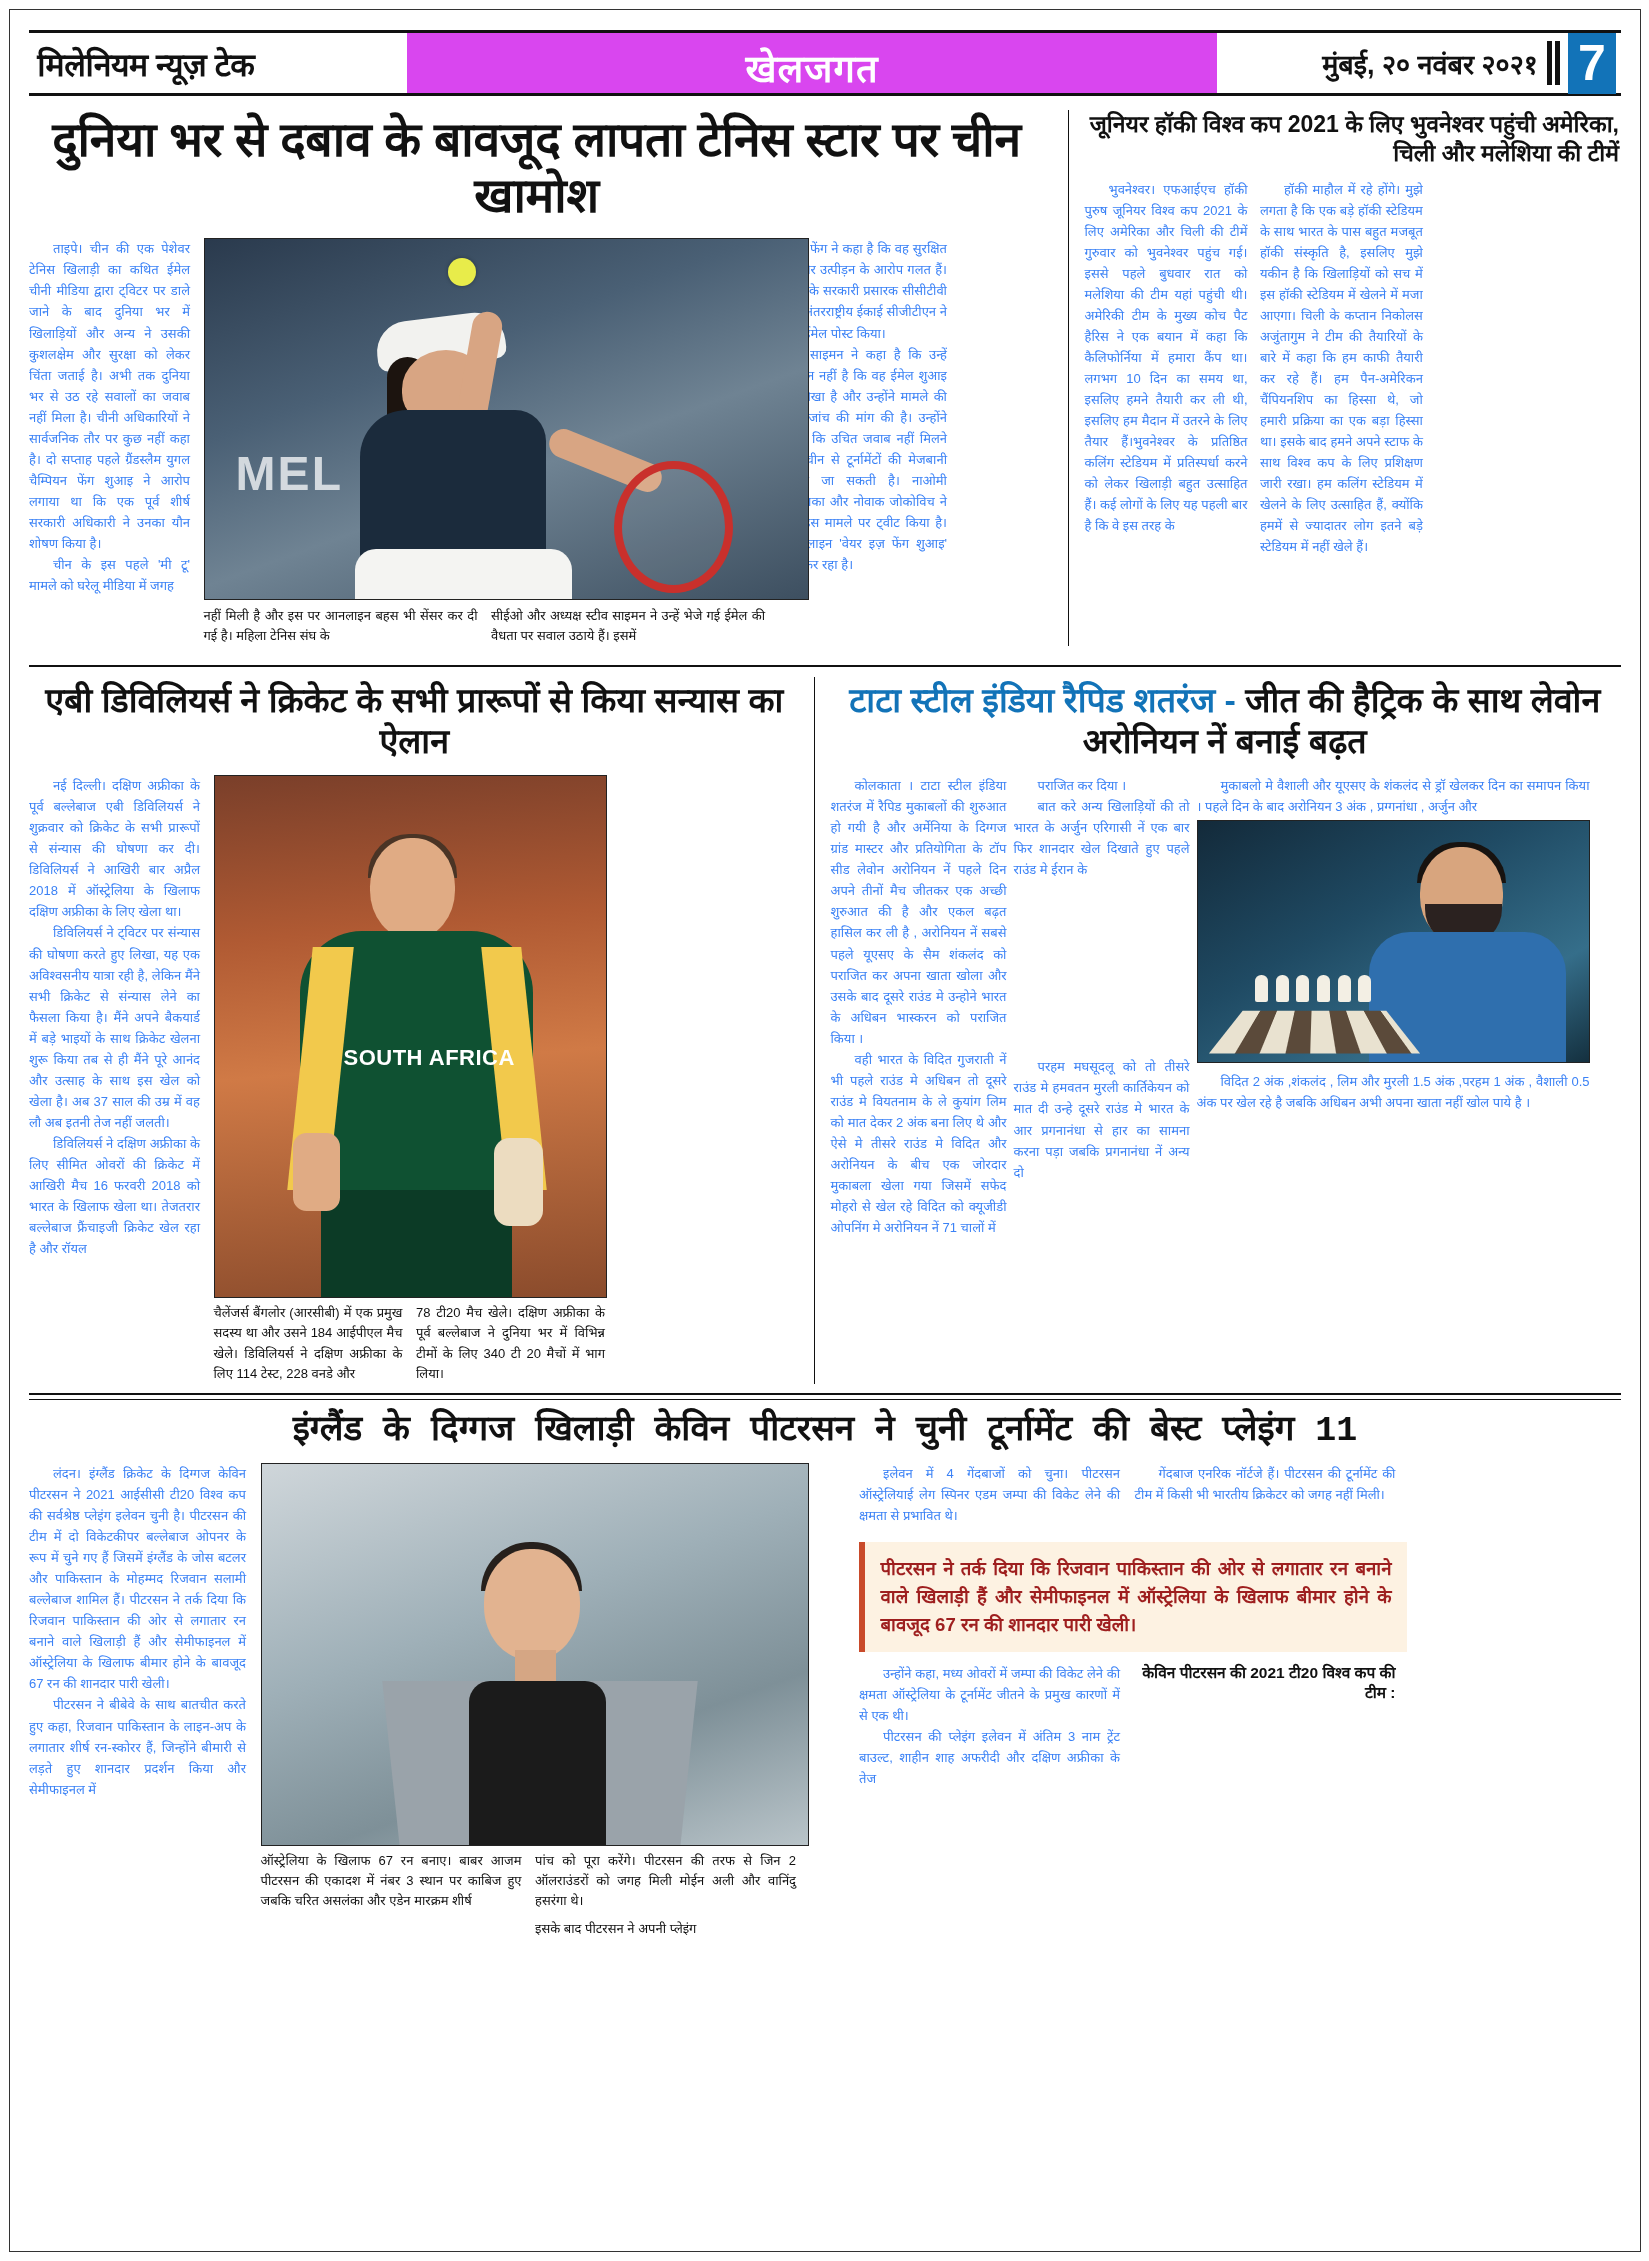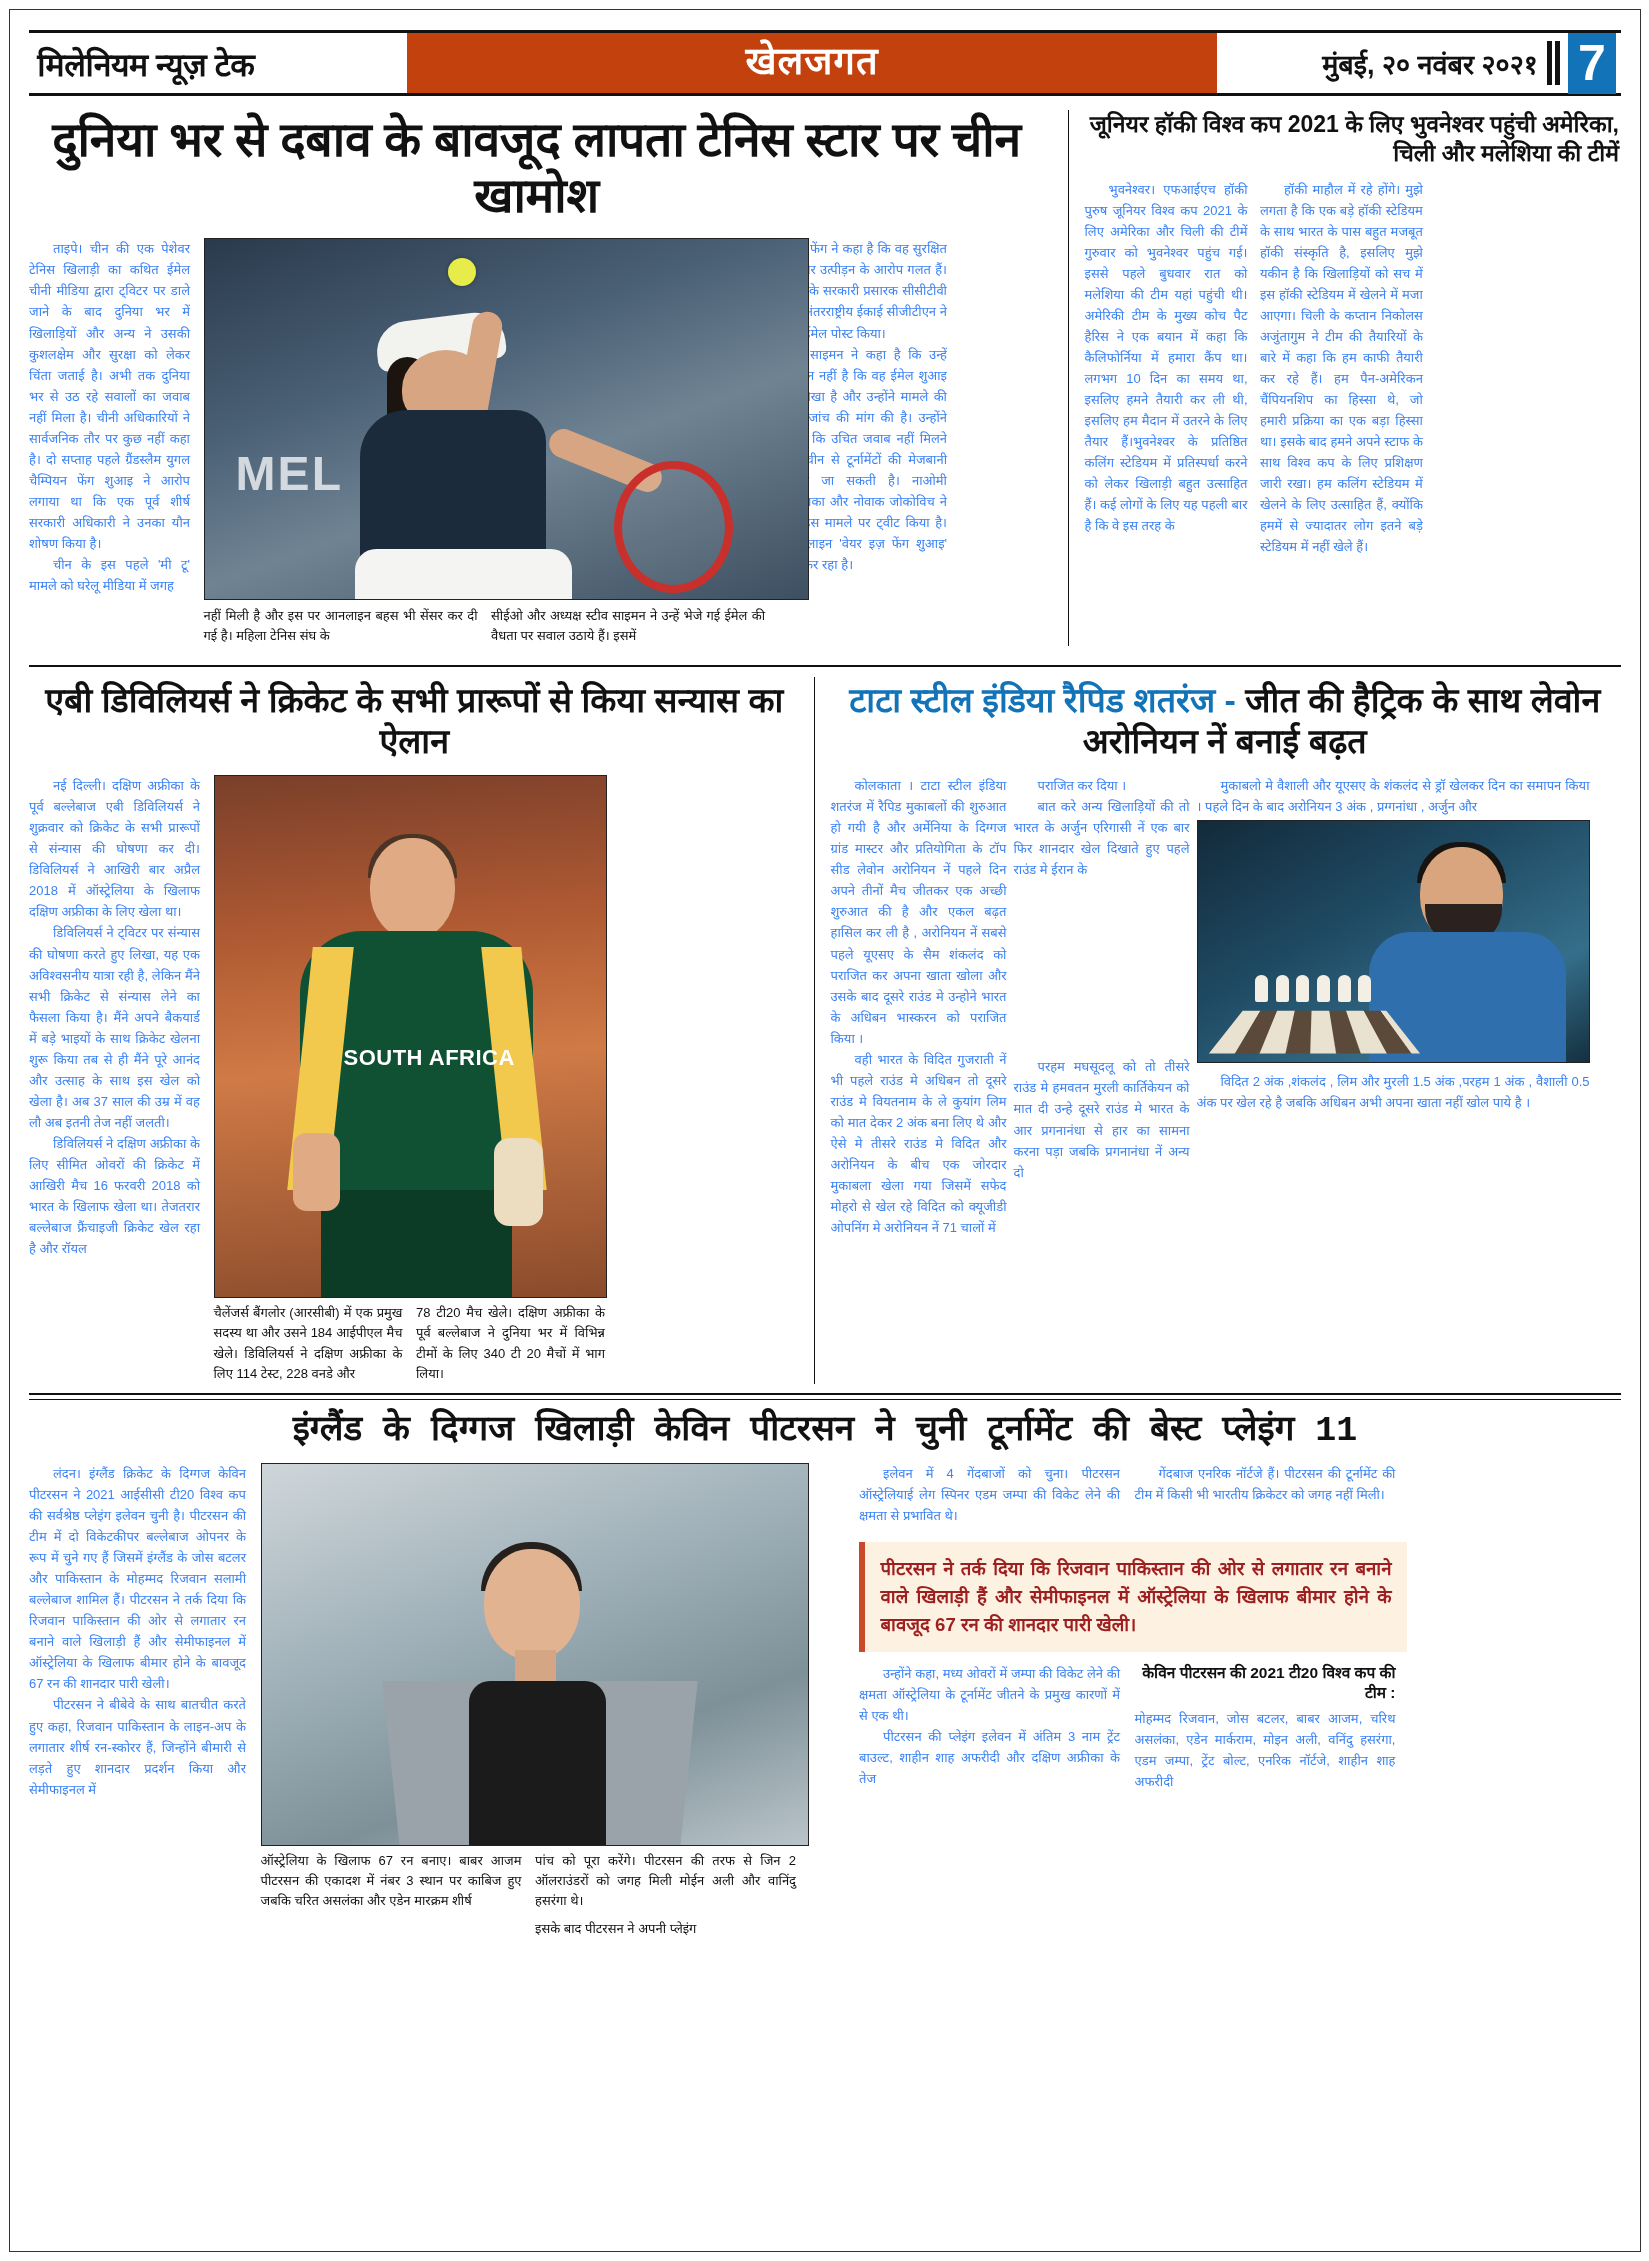--- a/index.html
+++ b/index.html
@@ -34,23 +34,23 @@
   }
   .mh-logo {
     font-size: 32px;
     font-weight: bold;
     letter-spacing: -0.5px;
     color: #111;
     white-space: nowrap;
   }
   .mh-center {
     flex: 1;
-    background: #c2410c;
-    display: flex;
-    align-items: flex-start;
+    background: #d946ef;
+    display: flex;
+    align-items: flex-end;
     justify-content: center;
     position: relative;
   }
   .mh-center-inner {
     color: #fff;
     font-size: 38px;
     font-weight: bold;
     letter-spacing: 1px;
   }
   .mh-right {
@@ -471,20 +471,19 @@
 
         <div class="highlight-box">पीटरसन ने तर्क दिया कि रिजवान पाकिस्तान की ओर से लगातार रन बनाने वाले खिलाड़ी हैं और सेमीफाइनल में ऑस्ट्रेलिया के खिलाफ बीमार होने के बावजूद 67 रन की शानदार पारी खेली।</div>
 
         <div class="two-sub">
           <div class="col-text" style="width:261px">
             <p>उन्होंने कहा, मध्य ओवरों में जम्पा की विकेट लेने की क्षमता ऑस्ट्रेलिया के टूर्नामेंट जीतने के प्रमुख कारणों में से एक थी।</p>
             <p class="gap-top">पीटरसन की प्लेइंग इलेवन में अंतिम 3 नाम ट्रेंट बाउल्ट, शाहीन शाह अफरीदी और दक्षिण अफ्रीका के तेज</p>
           </div>
           <div style="width:261px">
             <div class="sub-col-head" style="text-align:right">केविन पीटरसन की 2021 टी20 विश्व कप की टीम :</div>
-            <div class="col-text">मोहम्मद रिजवान, जोस बटलर, बाबर आजम, चरिथ असलंका, एडेन मार्कराम, मोइन अली, वनिंदु हसरंगा, एडम जम्पा, ट्रेंट बोल्ट, एनरिक नॉर्टजे, शाहीन शाह अफरीदी</div>
           </div>
         </div>
       </div>
     </div>
   </div>
 </div>
 
 
 </body></html>

